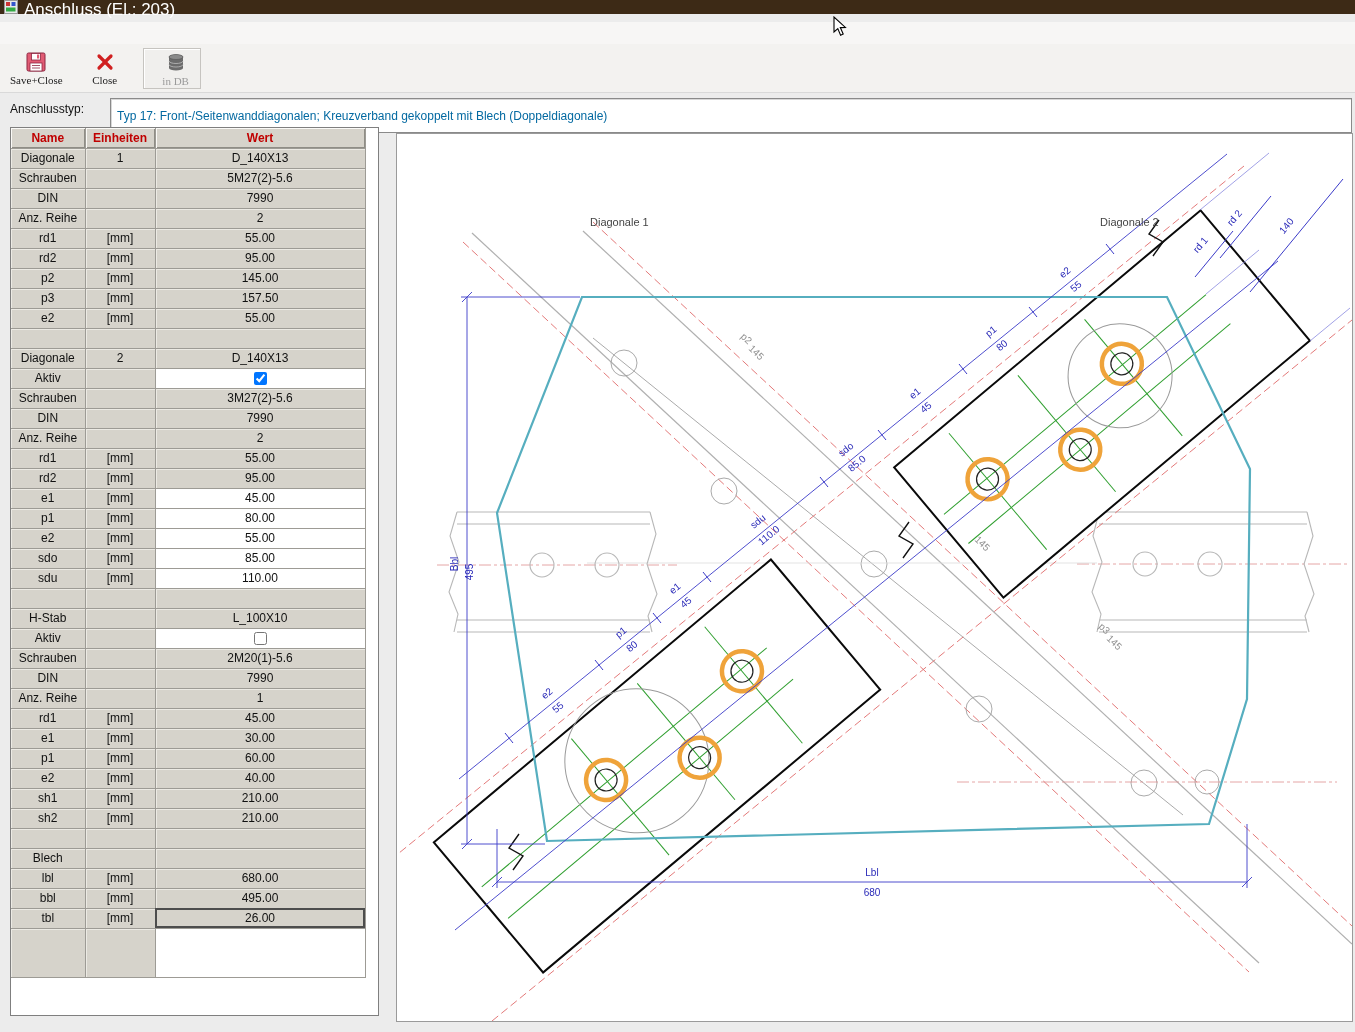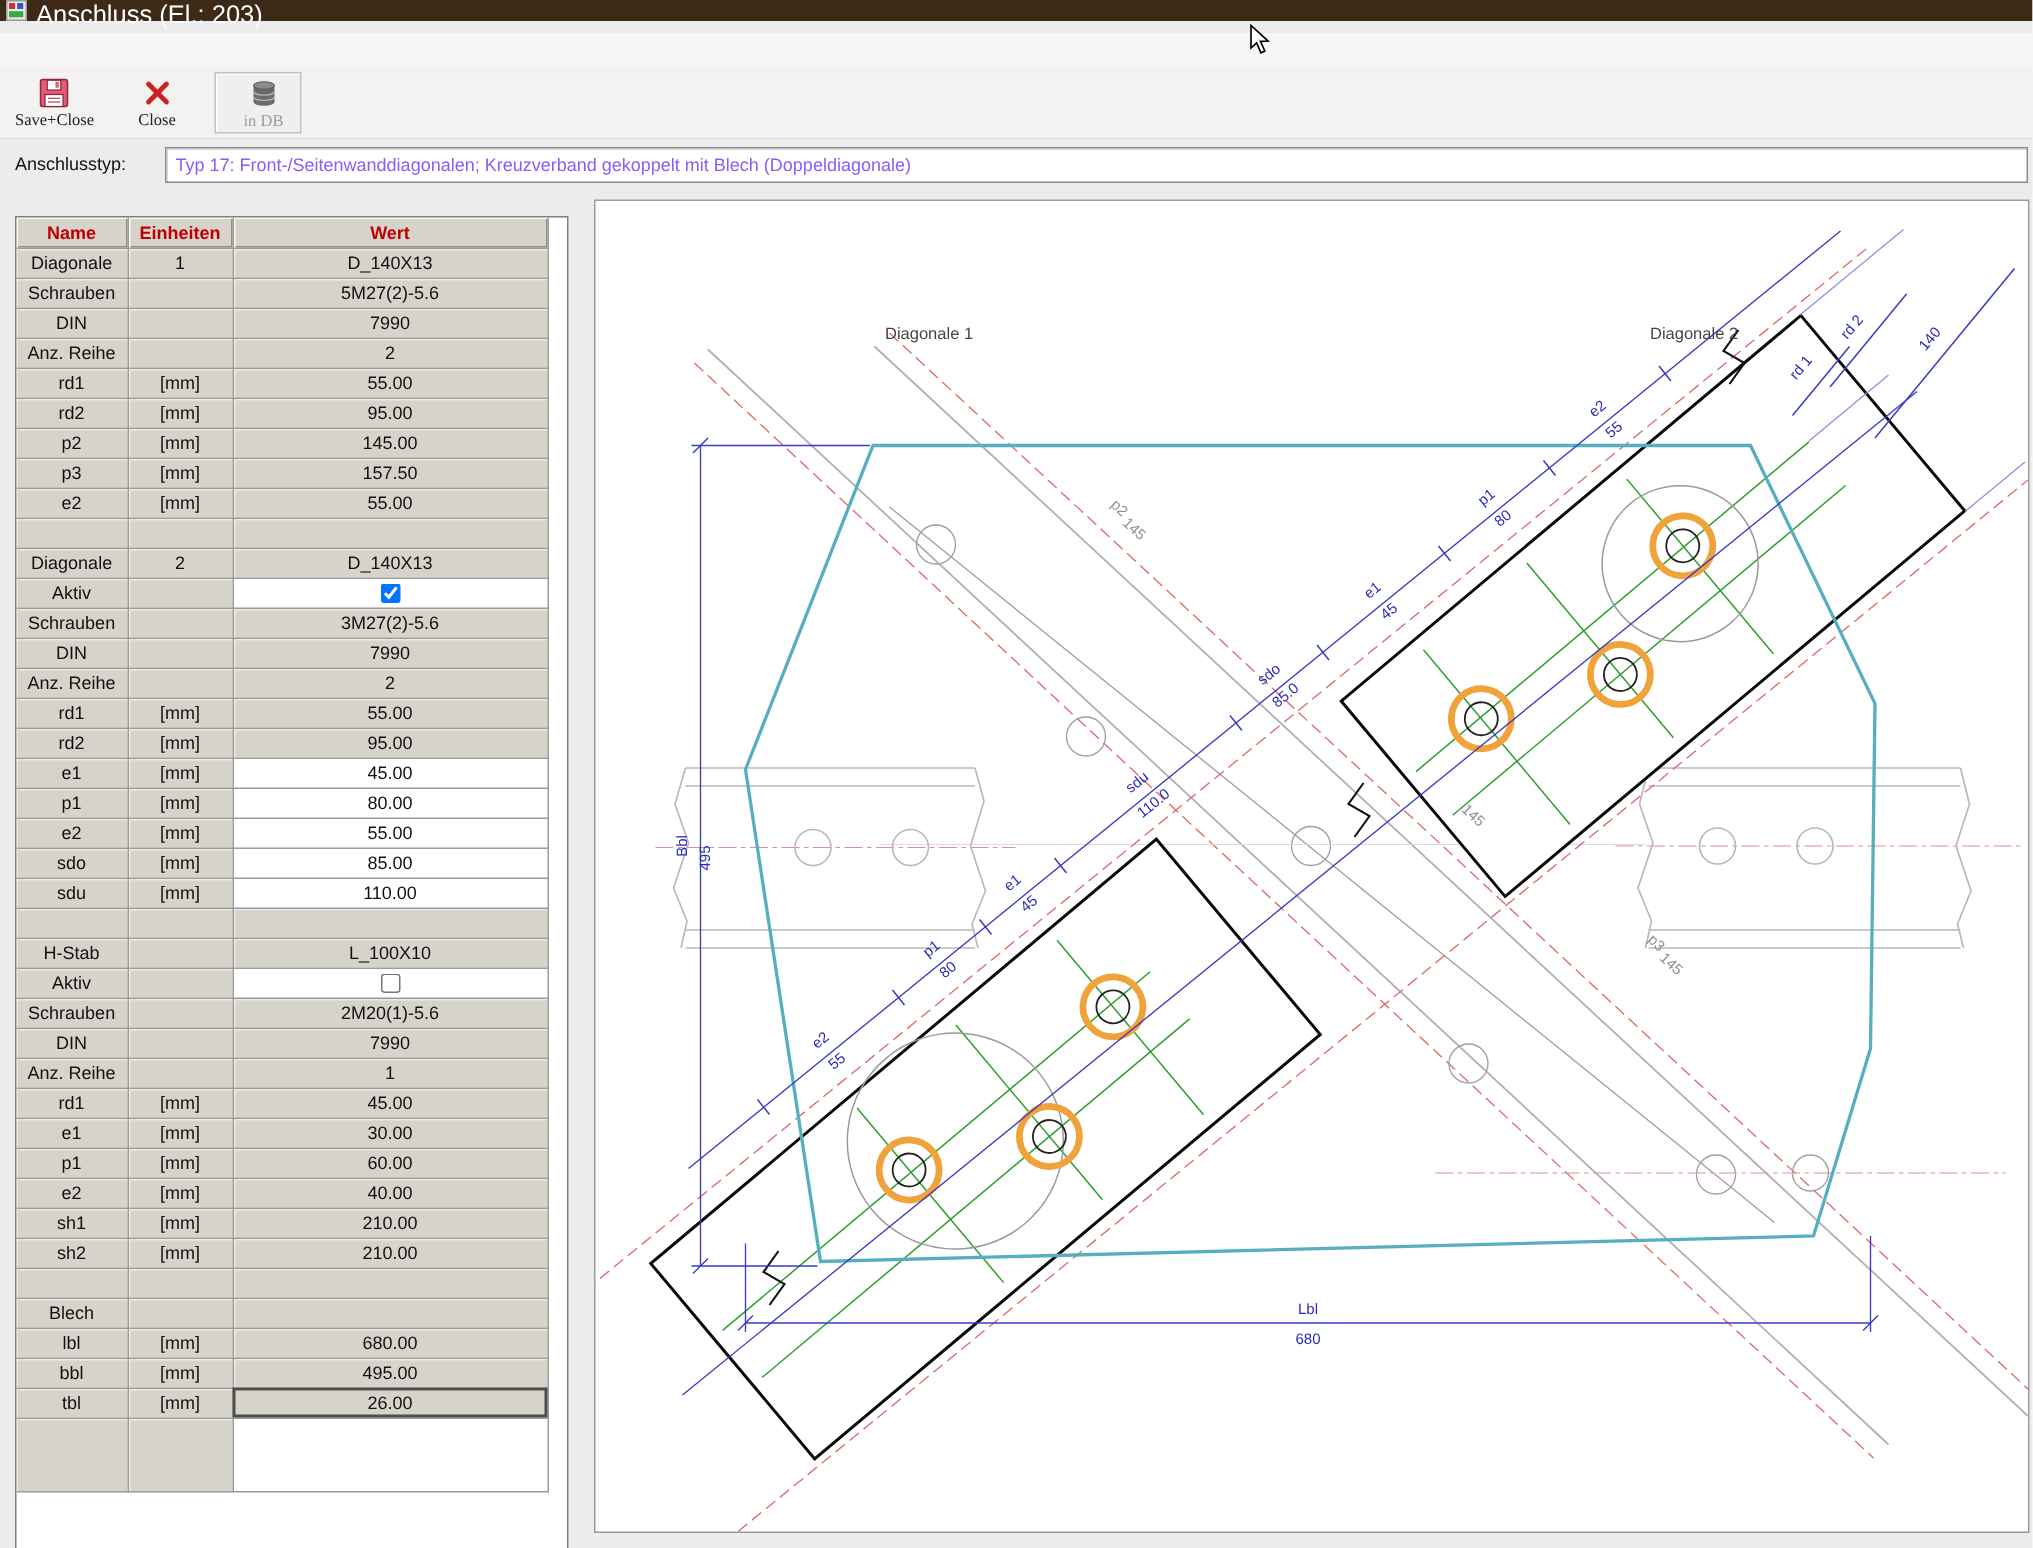--- a/index.html
+++ b/index.html
@@ -6,22 +6,22 @@
   body{width:1355px;height:1032px;position:relative;background:#ececec;font-family:"Liberation Sans",sans-serif;overflow:hidden;}
   .titlebar{position:absolute;left:0;top:0;width:100%;height:14px;background:#3d2a16;color:#fff;display:flex;align-items:flex-start;gap:6px;padding-left:4px;box-sizing:border-box;font-size:17px;}
   .menubar{position:absolute;left:0;top:22px;width:100%;height:22px;background:#f7f6f5;font-size:12px;display:flex;align-items:center;}
   .menu-item{padding:2px 8px;color:#701a75;cursor:default;margin-top:48px;}
   .toolbar{position:absolute;left:0;top:44px;width:100%;height:49px;background:#f3f2f0;border-bottom:1px solid #d9d9d9;display:flex;align-items:flex-start;padding:4px 6px;box-sizing:border-box;gap:14px;}
   .tool-btn{display:flex;flex-direction:column;align-items:center;justify-content:flex-start;font-size:11px;color:#222;padding:1px 4px;min-width:40px;font-family:Liberation Serif, serif;}
   .tool-btn .ticon{height:25px;display:flex;align-items:center;justify-content:center;}
   .tool-btn.disabled{color:#9a9a9a;border:1px solid #c6c4c0;background:#f0efed;box-shadow:inset 1px 1px 0 #ffffff;padding-left:12px;}
   .typerow{position:absolute;left:0;top:93px;width:100%;height:36px;background:#ececec;}
   .typerow .lbl{position:absolute;left:10px;top:9px;font-size:12px;color:#111;}
-  .typefield{position:absolute;left:110px;right:3px;top:5px;height:24px;background:#fff;border:1px solid #8a8a8a;box-shadow:inset 1px 1px 0 #d8d8d8;font-size:12px;display:flex;align-items:center;padding-left:6px;color:#8b5cf6;box-sizing:border-box;}
-  .table-wrap{position:absolute;left:10px;top:144px;width:369px;height:889px;background:#fff;border:1px solid #7f7f7f;box-sizing:border-box;overflow:hidden;}
+  .typefield{position:absolute;left:110px;right:3px;top:5px;height:35px;background:#fff;border:1px solid #8a8a8a;box-shadow:inset 1px 1px 0 #d8d8d8;font-size:12px;display:flex;align-items:center;padding-left:6px;color:#0369a1;box-sizing:border-box;}
+  .table-wrap{position:absolute;left:10px;top:127px;width:369px;height:889px;background:#fff;border:1px solid #7f7f7f;box-sizing:border-box;overflow:hidden;}
   table.params{border-collapse:collapse;table-layout:fixed;width:354px;font-size:12px;}
   table.params td,table.params th{border-right:1px solid #9d9b95;border-bottom:1px solid #9d9b95;height:20px;padding:0 2px;text-align:center;overflow:hidden;white-space:nowrap;box-sizing:border-box;}
   th.hcell{background:#d6d3cb;color:#c00000;font-weight:bold;box-shadow:inset 1px 1px 0 #fbfaf7,inset -1px -1px 0 #8f8d86;}
   td.gcell{background:#d6d3cb;color:#111;box-shadow:inset 1px 1px 0 #eceae4;}
   td.wcell{background:#fff;color:#111;}
   td.selcell{background:#d6d3cb;color:#111;outline:2px solid #4d4d4d;outline-offset:-2px;box-shadow:inset 1px 1px 0 #eceae4;}
   tr.tall td{height:49px;}
   td.cb input{width:13px;height:13px;margin:0;vertical-align:middle;}
   .drawing-panel{position:absolute;left:396px;top:133px;width:957px;height:889px;background:#fff;border:1px solid #9a9a9a;box-sizing:border-box;}
   svg text{font-family:"Liberation Sans",sans-serif;}

